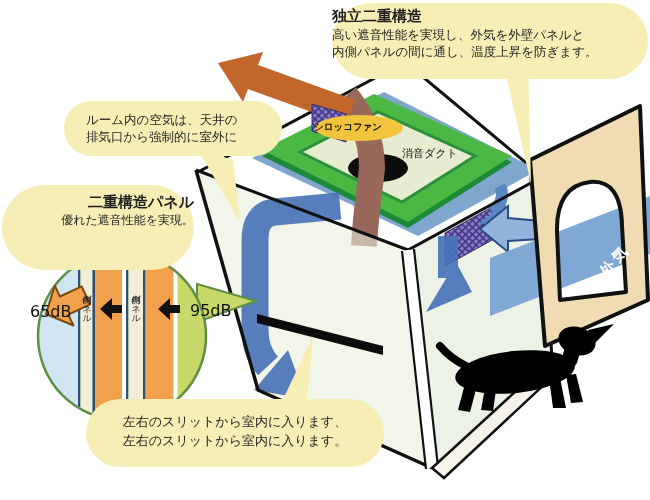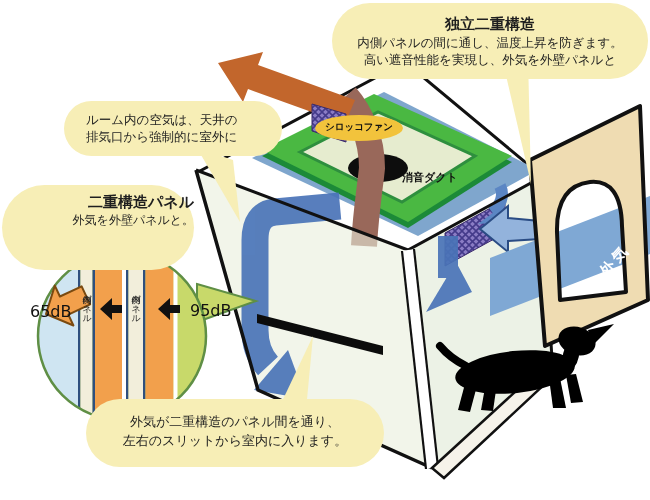--- a/index.html
+++ b/index.html
@@ -1,29 +1,29 @@
 <!DOCTYPE html>
 <html><head>
 <meta charset="utf-8">
 <style>
   html,body{margin:0;padding:0;background:#fff;}
   #stage{position:relative;width:650px;height:500px;overflow:hidden;background:#ffffff;
          font-family:"DejaVu Sans",sans-serif;}
   #art{position:absolute;left:0;top:0;}
   .bubble{position:absolute;background:#f7eeb6;color:#1f1f1f;}
-  .b-structure{left:332px;top:3px;width:316px;height:76px;border-radius:38px;text-align:center;padding-top:12px;box-sizing:border-box;}
+  .b-structure{left:332px;top:3px;width:316px;height:76px;border-radius:38px;padding-top:4px;box-sizing:border-box;}
   .b-exhaust{left:64px;top:101px;width:218px;height:55px;border-radius:38px;padding:10px 0 0 22px;box-sizing:border-box;}
   .b-panel{left:2px;top:185px;width:192px;height:85px;border-radius:44px;text-align:right;padding-top:8px;box-sizing:border-box;}
   .b-intake{left:86px;top:399px;width:298px;height:68px;border-radius:34px;text-align:center;padding-top:13px;box-sizing:border-box;}
   .bub-title{font-size:15px;font-weight:bold;line-height:19px;}
   .bub-line{font-size:12.5px;line-height:17px;white-space:nowrap;}
   .b-intake .bub-line{font-size:13px;line-height:19px;}
   .lbl{position:absolute;color:#111;white-space:nowrap;}
-  .lbl-fan{left:314px;top:121px;width:90px;text-align:center;font-size:9.5px;font-weight:bold;}
-  .lbl-duct{left:402px;top:146px;font-size:11px;font-weight:bold;margin-top:24px;}
+  .lbl-fan{left:314px;top:121px;width:90px;font-size:9.5px;font-weight:bold;}
+  .lbl-duct{left:402px;top:146px;font-size:11px;font-weight:normal;}
   .lbl-gaiki{left:596px;top:268px;font-size:15px;font-weight:bold;color:#fff;letter-spacing:3px;
              transform:rotate(-49deg);transform-origin:0 0;}
   .lbl-db{font-size:16px;font-weight:normal;}
   .lbl-65{left:30px;top:302px;}
   .lbl-95{left:190px;top:301px;}
   .lbl-vert{writing-mode:vertical-rl;text-orientation:upright;font-size:9px;line-height:11px;
             height:64px;color:#222;}
   .lbl-v1{left:81px;top:288px;}
   .lbl-v2{left:130px;top:288px;}
 </style>
@@ -140,36 +140,36 @@
     <polygon points="0,0 20,-22 20,-10 44,-10 44,10 20,10 20,22" transform="translate(46,314) rotate(-25)" fill="#f2a04c" stroke="#7a4a10" stroke-width="2" stroke-linejoin="round"></polygon>
     <polygon points="100,309 112,298 112,305 122,305 122,313 112,313 112,320" fill="#111"></polygon>
     <polygon points="158,309 170,298 170,305 180,305 180,313 170,313 170,320" fill="#111"></polygon>
   </g>
 
   <ellipse cx="359" cy="128" rx="44" ry="13" fill="#f2c33c"></ellipse>
 </svg>
 
 <div class="bubble b-structure">
   <div class="bub-title">独立二重構造</div>
+  <div class="bub-line">高い遮音性能を実現し、外気を外壁パネルと</div>
   <div class="bub-line">内側パネルの間に通し、温度上昇を防ぎます。</div>
-  <div class="bub-line">高い遮音性能を実現し、外気を外壁パネルと</div>
 </div>
 
 <div class="bubble b-exhaust">
   <div class="bub-line">ルーム内の空気は、天井の</div>
   <div class="bub-line">排気口から強制的に室外に</div>
 </div>
 
 <div class="bubble b-panel">
   <div class="bub-title">二重構造パネル</div>
-  <div class="bub-line" style="font-size:12px">外気を外壁パネルと。</div>
+  <div class="bub-line" style="font-size:12px">優れた遮音性能を実現。</div>
 </div>
 
 <div class="bubble b-intake">
-  <div class="bub-line">外気が二重構造のパネル間を通り、</div>
+  <div class="bub-line">左右のスリットから室内に入ります、</div>
   <div class="bub-line">左右のスリットから室内に入ります。</div>
 </div>
 
 <div class="lbl lbl-fan">シロッコファン</div>
 <div class="lbl lbl-duct">消音ダクト</div>
 <div class="lbl lbl-gaiki">外気</div>
 <div class="lbl lbl-db lbl-65">65dB</div>
 <div class="lbl lbl-db lbl-95">95dB</div>
 <div class="lbl lbl-vert lbl-v1">内側パネル</div>
 <div class="lbl lbl-vert lbl-v2">内側パネル</div>

